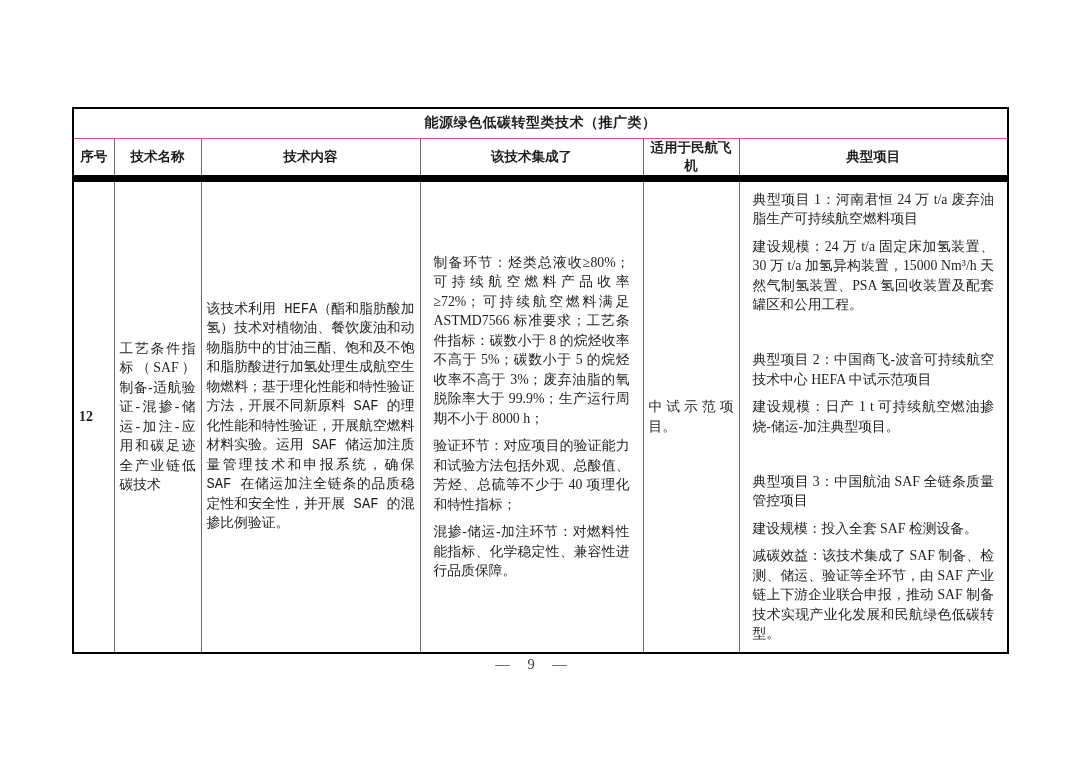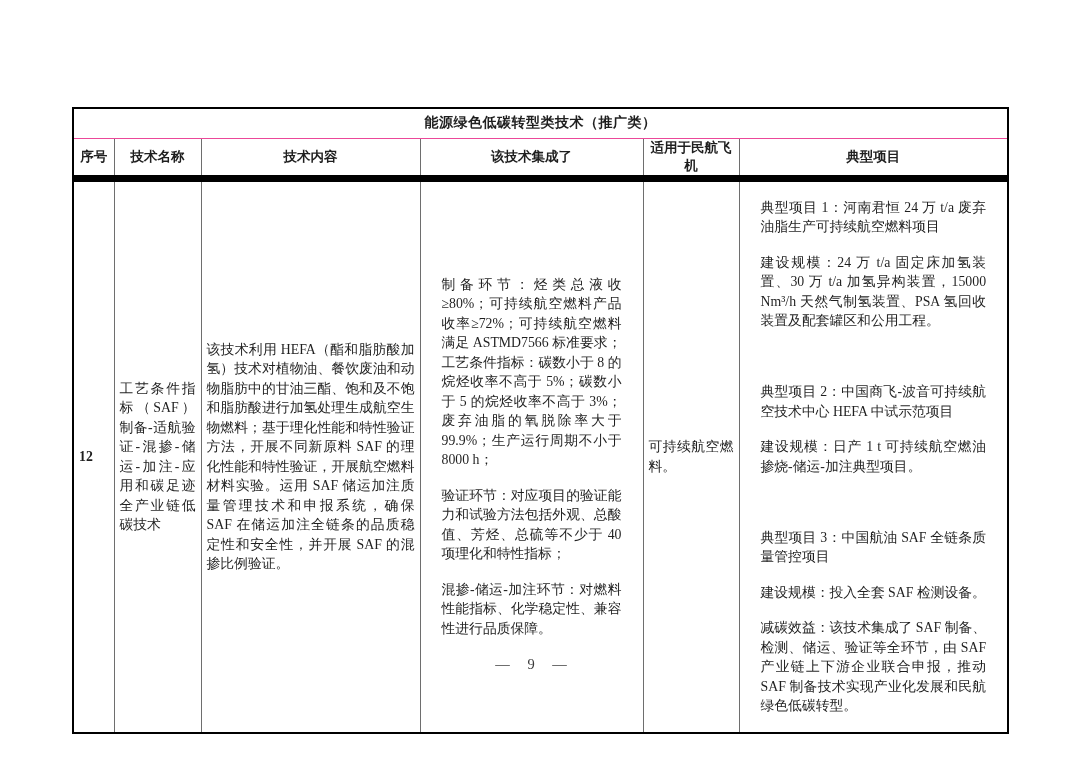--- a/index.html
+++ b/index.html
@@ -60,26 +60,26 @@
     font-size: 13.8px;
     line-height: 19.5px;
     text-align: justify;
   }
   td.cell-serial {
     text-align: center;
     font-size: 14px;
     font-weight: bold;
   }
   td.cell-name { padding: 0 4px; }
-  td.cell-content { padding: 0 6px; }
+  td.cell-content { padding: 0 6px; font-family: Liberation Mono, monospace; }
   td.cell-params { padding: 0 6px; }
   td.cell-scope { padding: 0 5px; }
   td.cell-projects { padding: 0 6px; }
   p.cell-para {
-    margin: 16px;
+    margin: 8px;
     text-align: justify;
   }
   p.cell-para.blank { text-align: left; }
   .footer {
     position: absolute;
     top: 656px;
     left: 0;
     width: 1062px;
     text-align: center;
     font-size: 14.5px;
@@ -117,21 +117,21 @@
     <tbody>
       <tr class="body-row">
         <td class="cell-serial">12</td>
         <td class="cell-name">工艺条件指标（SAF）制备-适航验证-混掺-储运-加注-应用和碳足迹全产业链低碳技术</td>
         <td class="cell-content">该技术利用 HEFA（酯和脂肪酸加氢）技术对植物油、餐饮废油和动物脂肪中的甘油三酯、饱和及不饱和脂肪酸进行加氢处理生成航空生物燃料；基于理化性能和特性验证方法，开展不同新原料 SAF 的理化性能和特性验证，开展航空燃料材料实验。运用 SAF 储运加注质量管理技术和申报系统，确保 SAF 在储运加注全链条的品质稳定性和安全性，并开展 SAF 的混掺比例验证。</td>
         <td class="cell-params">
             <p class="cell-para">制备环节：烃类总液收≥80%；可持续航空燃料产品收率≥72%；可持续航空燃料满足 ASTMD7566 标准要求；工艺条件指标：碳数小于 8 的烷烃收率不高于 5%；碳数小于 5 的烷烃收率不高于 3%；废弃油脂的氧脱除率大于 99.9%；生产运行周期不小于 8000 h；</p>
             <p class="cell-para">验证环节：对应项目的验证能力和试验方法包括外观、总酸值、芳烃、总硫等不少于 40 项理化和特性指标；</p>
             <p class="cell-para">混掺-储运-加注环节：对燃料性能指标、化学稳定性、兼容性进行品质保障。</p>
           </td>
-        <td class="cell-scope">可持续航空燃料。</td>
+        <td class="cell-scope">中试示范项目。</td>
         <td class="cell-projects">
             <p class="cell-para">典型项目 1：河南君恒 24 万 t/a 废弃油脂生产可持续航空燃料项目</p>
             <p class="cell-para">建设规模：24 万 t/a 固定床加氢装置、30 万 t/a 加氢异构装置，15000 Nm³/h 天然气制氢装置、PSA 氢回收装置及配套罐区和公用工程。</p>
             <p class="cell-para blank">&nbsp;</p>
             <p class="cell-para">典型项目 2：中国商飞-波音可持续航空技术中心 HEFA 中试示范项目</p>
             <p class="cell-para">建设规模：日产 1 t 可持续航空燃油掺烧-储运-加注典型项目。</p>
             <p class="cell-para blank">&nbsp;</p>
             <p class="cell-para">典型项目 3：中国航油 SAF 全链条质量管控项目</p>
             <p class="cell-para">建设规模：投入全套 SAF 检测设备。</p>
             <p class="cell-para">减碳效益：该技术集成了 SAF 制备、检测、储运、验证等全环节，由 SAF 产业链上下游企业联合申报，推动 SAF 制备技术实现产业化发展和民航绿色低碳转型。</p>

